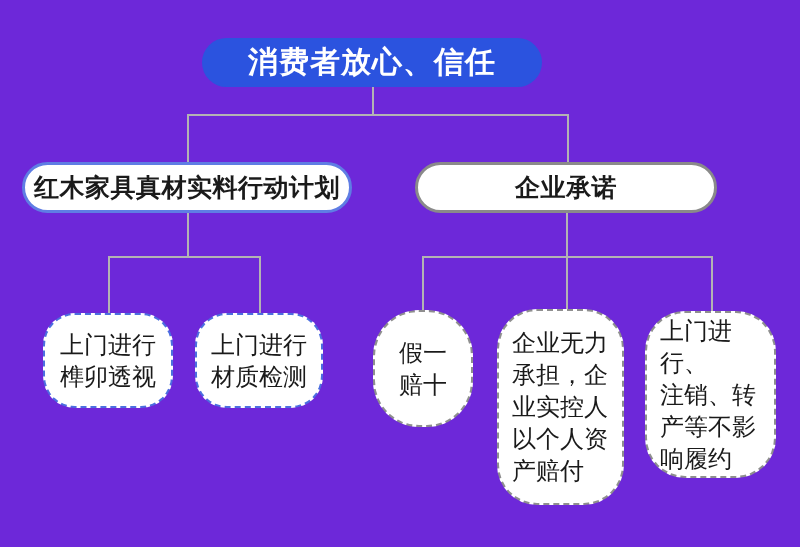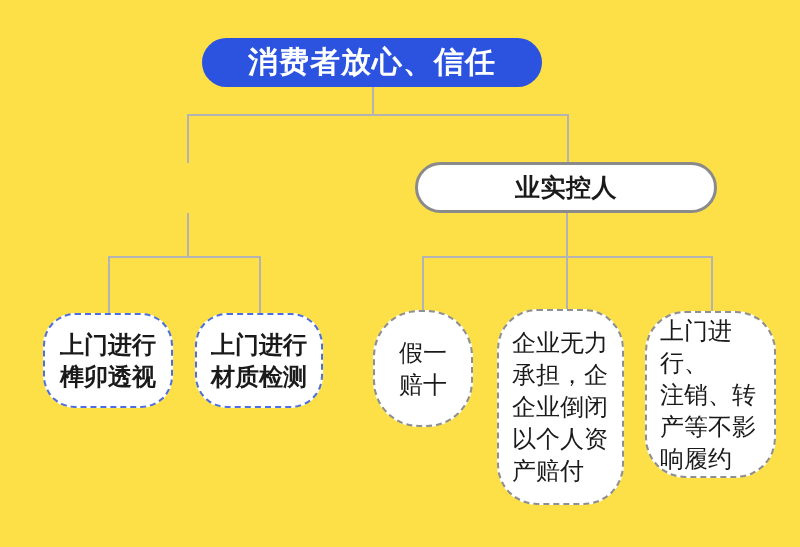--- a/index.html
+++ b/index.html
@@ -1,19 +1,19 @@
 <!DOCTYPE html>
 <html style="--root_fill: #2b53df; --root_text: #ffffff; --branch_blue_border: #5f7de4; --leaf_blue_border: #4c6ee0; --branch_gray_border: #8a8a8a; --leaf_gray_border: #8f8f8f; --connector: #b3b3b3; --text: #1a1a1a;"><head>
 <meta charset="utf-8">
 <style>
   html,body{margin:0;padding:0;background:#ffffff;}
   .canvas{
     position:relative;
     width:800px;height:547px;
-    background:#fde047;
+    background:#6d28d9;
     font-family:"Liberation Sans","DejaVu Sans",sans-serif;
     overflow:hidden;
   }
   .line{position:absolute;background:var(--connector,#b3b3b3);}
   .vline{width:1.5px;}
   .hline{height:1.5px;}
   .node{
     position:absolute;display:flex;align-items:center;justify-content:center;
     box-sizing:border-box;font-weight:700;color:var(--text,#1a1a1a);
   }
@@ -25,21 +25,21 @@
   .branch-node{background:#ffffff;border-radius:27px;font-size:25px;letter-spacing:0.5px;}
   .branch-blue{border:3px solid var(--branch_blue_border,#5f7de4);}
   .branch-gray{border:3px solid var(--branch_gray_border,#8a8a8a);}
   .leaf{
     position:absolute;box-sizing:border-box;background:#ffffff;
     display:flex;align-items:center;justify-content:center;
     font-size:24px;font-weight:500;color:var(--text,#1a1a1a);
     line-height:32px;text-align:center;
   }
   .leaf span{white-space:pre-line;}
-  .leaf-blue{border:2.5px dashed var(--leaf_blue_border,#4c6ee0);border-radius:32px;font-weight:bold;}
+  .leaf-blue{border:2.5px dashed var(--leaf_blue_border,#4c6ee0);border-radius:32px;}
   .leaf-gray{border:2.5px dashed var(--leaf_gray_border,#8f8f8f);border-radius:40px;}
   .leaf-left{justify-content:flex-start;text-align:left;padding-left:13px;padding-right:2px;}
   .leaf-r1{border-radius:46px;}
 </style>
 </head>
 <body>
 
 <div class="canvas">
 
   <div class="line vline" style="left:372px;top:87px;height:28px;"></div>
@@ -55,42 +55,45 @@
   <div class="line vline" style="left:566px;top:213px;height:44px;"></div>
   <div class="line hline" style="left:422px;top:256px;width:290px;"></div>
   <div class="line vline" style="left:422px;top:256px;height:54px;"></div>
   <div class="line vline" style="left:566px;top:256px;height:54px;"></div>
   <div class="line vline" style="left:711px;top:256px;height:55px;"></div>
 
   <div class="node root-node" style="left:202px;top:38px;width:340px;height:49px;">
     <span>消费者放心、信任</span>
   </div>
 
+  <div class="node branch-node branch-blue" style="left:22px;top:162px;width:330px;height:51px;">
+    <span>红木家具真材实料行动计划</span>
+  </div>
 
   <div class="node branch-node branch-gray" style="left:415px;top:162px;width:302px;height:51px;">
-    <span>业实控人</span>
+    <span>企业承诺</span>
   </div>
 
   <div class="leaf leaf-blue" style="left:43px;top:313px;width:130px;height:95px;">
     <span>上门进行
 榫卯透视</span>
   </div>
   <div class="leaf leaf-blue" style="left:195px;top:313px;width:128px;height:95px;">
     <span>上门进行
 材质检测</span>
   </div>
 
   <div class="leaf leaf-gray leaf-r1" style="left:373px;top:310px;width:100px;height:117px;font-family:Liberation Serif, serif;">
     <span>假一
 赔十</span>
   </div>
   <div class="leaf leaf-gray leaf-left" style="left:497px;top:309px;width:127px;height:196px;">
     <span>企业无力
 承担，企
-企业倒闭
+业实控人
 以个人资
 产赔付</span>
   </div>
   <div class="leaf leaf-gray leaf-left" style="left:645px;top:311px;width:131px;height:167px;">
     <span>上门进行、
 注销、转
 产等不影
 响履约</span>
   </div>
 

